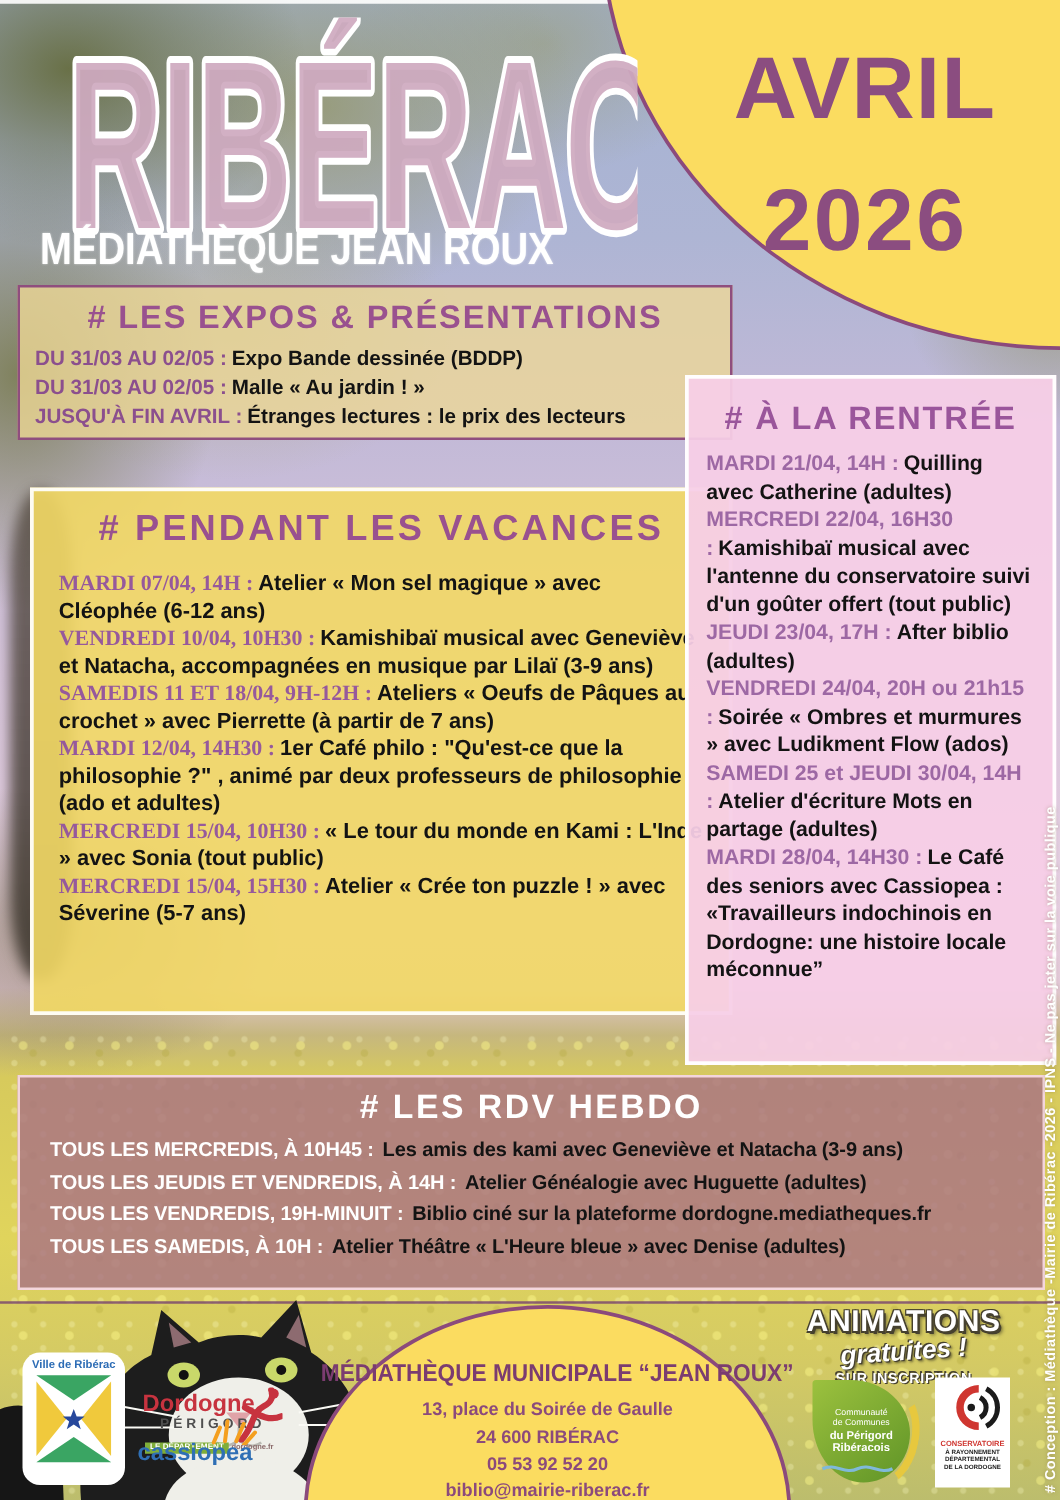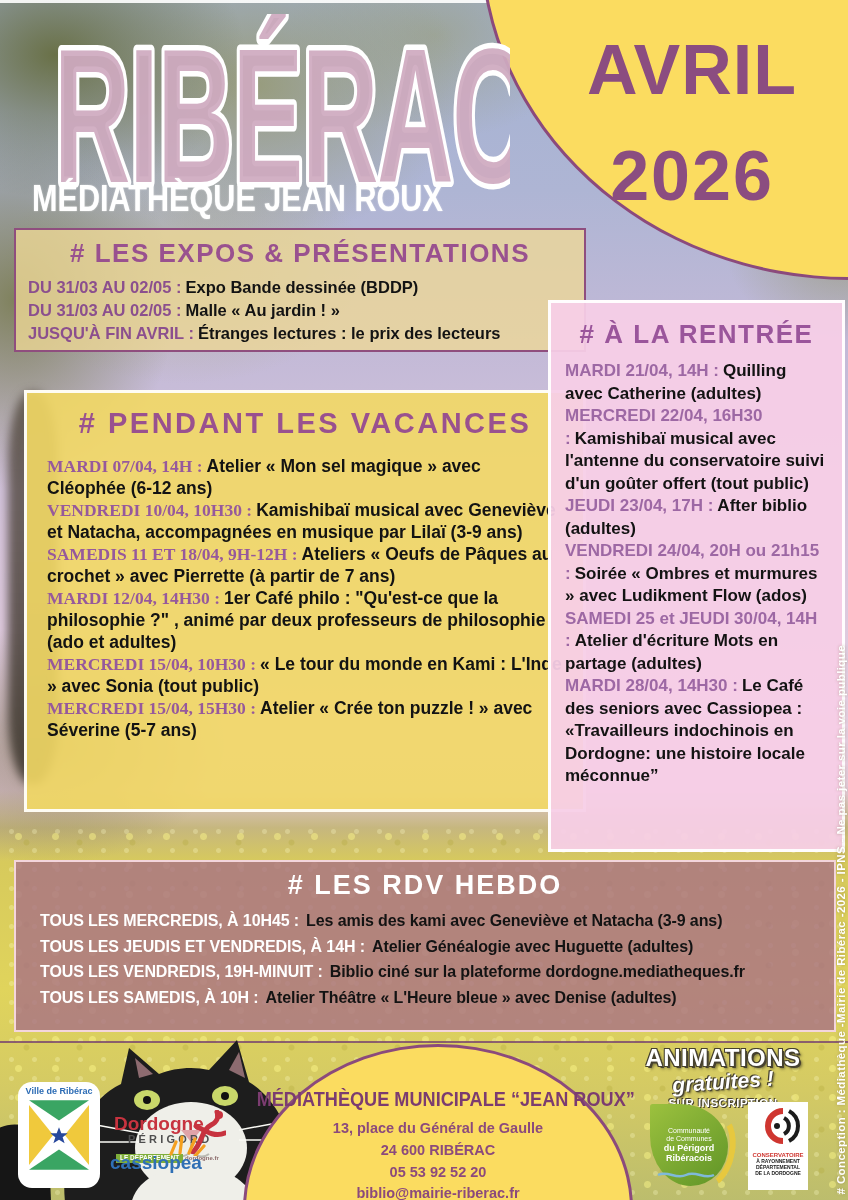--- a/index.html
+++ b/index.html
@@ -172,21 +172,21 @@
     <p class="evt"><span class="lbl">TOUS LES VENDREDIS, 19H-MINUIT :</span><span class="txt">Biblio ciné sur la plateforme dordogne.mediatheques.fr</span></p>
     <p class="evt"><span class="lbl">TOUS LES SAMEDIS, À 10H :</span><span class="txt">Atelier Théâtre  « L'Heure bleue » avec Denise (adultes)</span></p>
   </section>
 
   <div class="footer-line"></div>
 
   <div class="f-ellipse"></div>
   <div class="f-text">
     <div class="f-name">MÉDIATHÈQUE MUNICIPALE “JEAN ROUX”</div>
     <div class="f-lines">
-      <div>13, place du Général de Gaulle</div>
+      <div>13, place du Soirée de Gaulle</div>
       <div>24 600 RIBÉRAC</div>
       <div>05 53 92 52 20</div>
       <div>biblio@mairie-riberac.fr</div>
     </div>
   </div>
 
   <div class="ville">
     <div class="vtxt">Ville de Ribérac</div>
     <svg width="60" height="72" viewBox="0 0 62 72">
       <rect x="0" y="0" width="62" height="72" fill="#ffffff"></rect>

